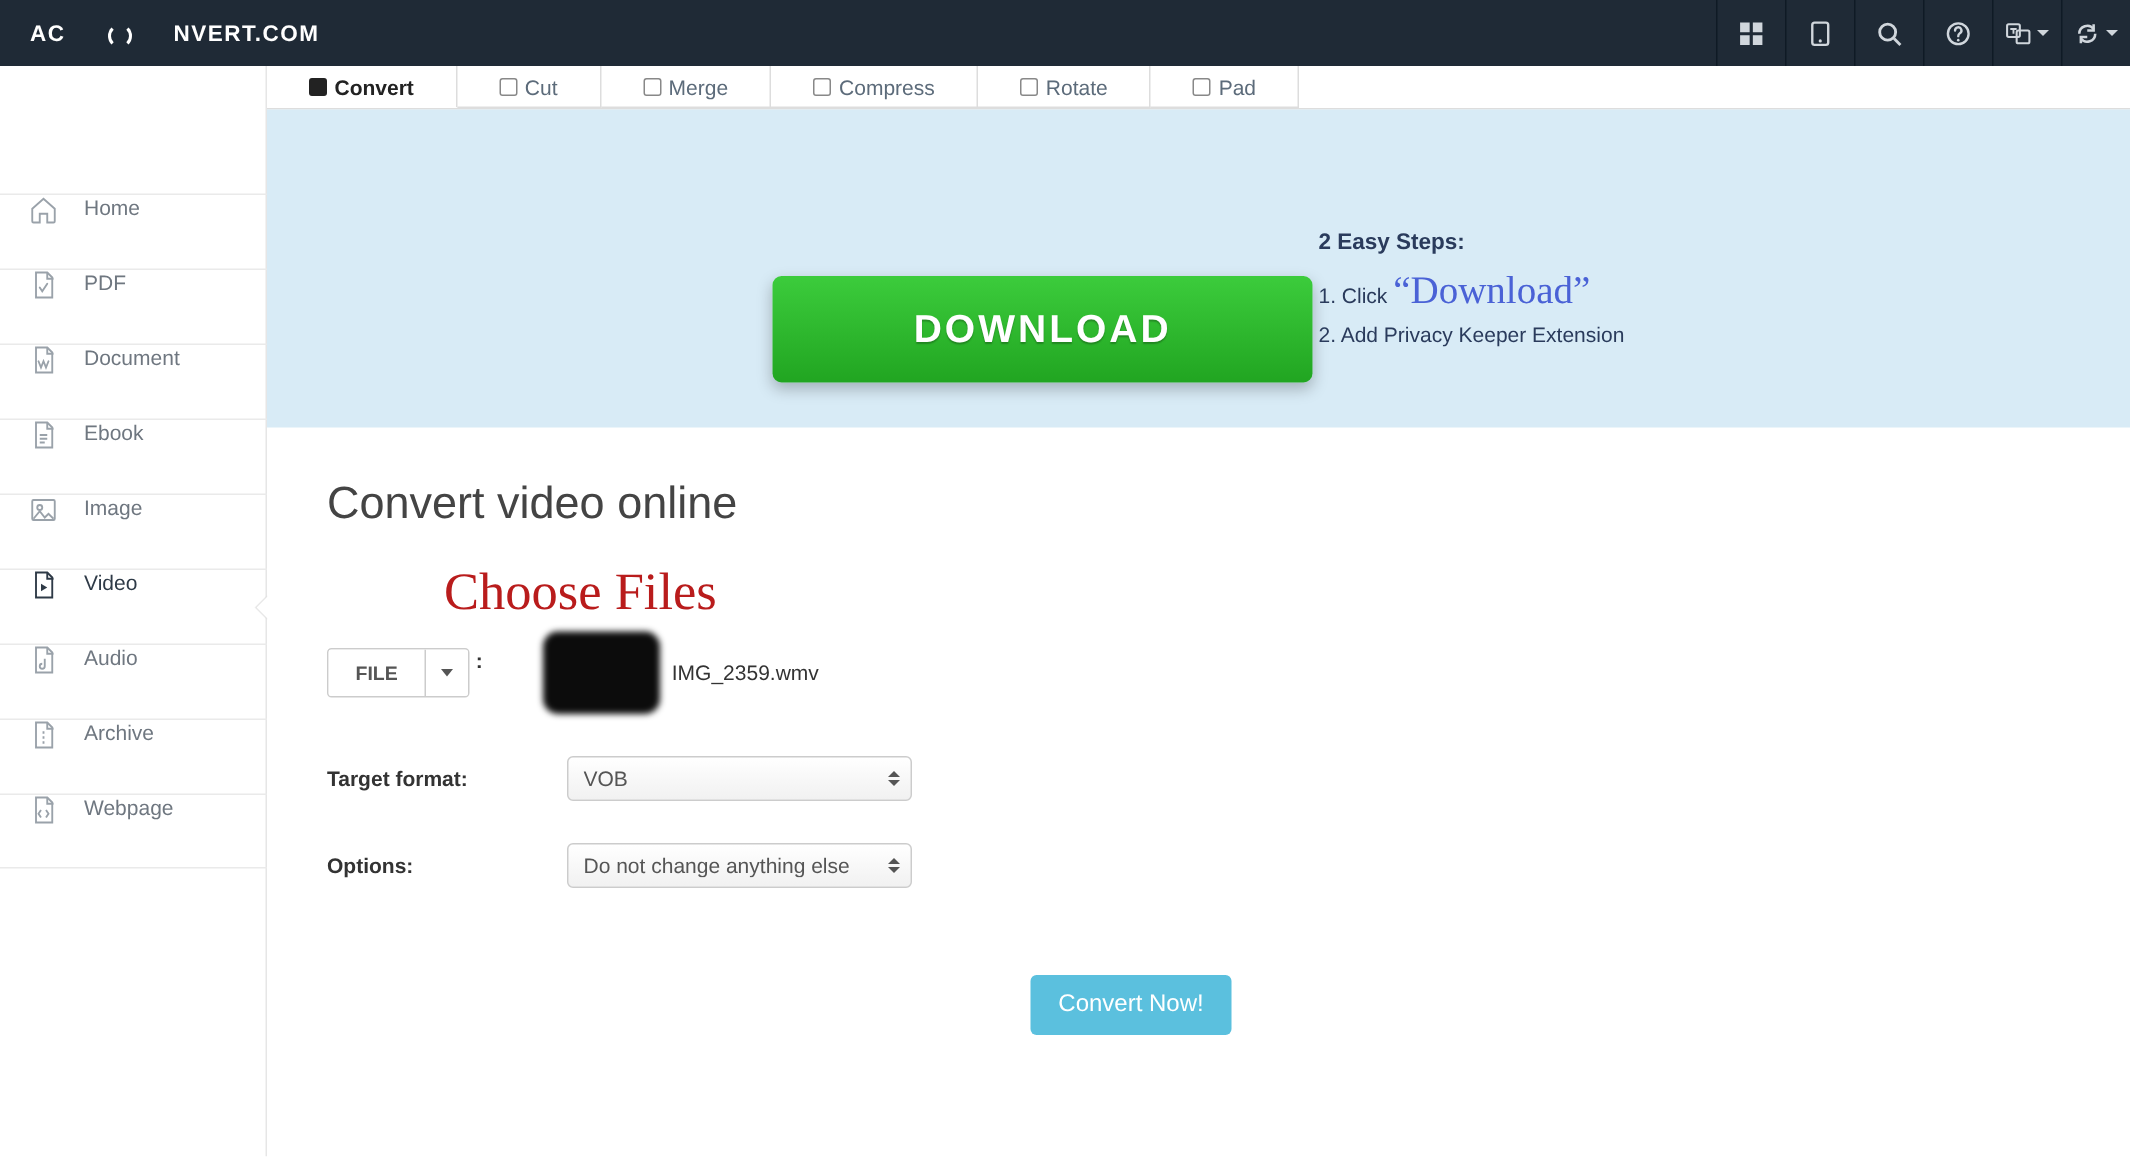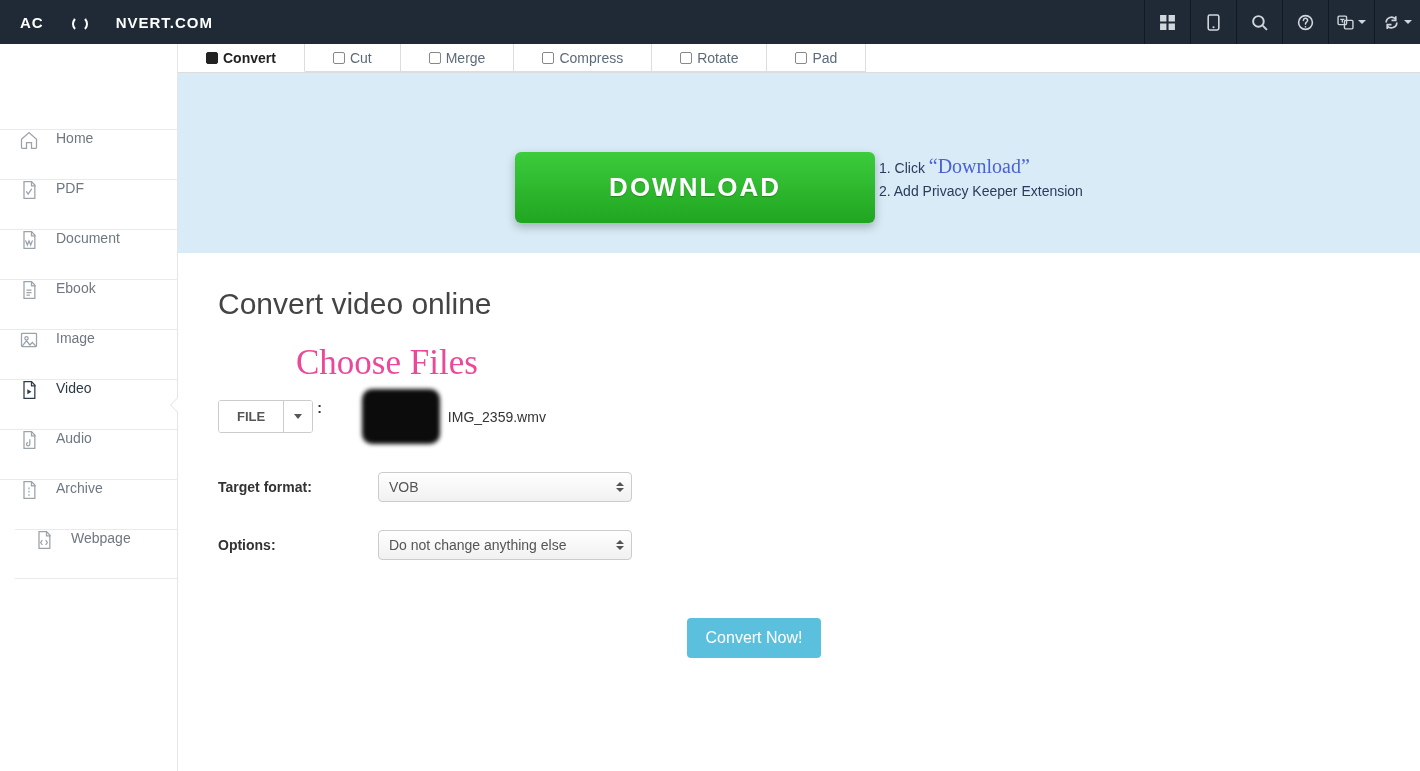--- a/index.html
+++ b/index.html
@@ -65,21 +65,21 @@
 .side-item {
   display: flex;
   align-items: flex-start;
   padding: 0 18px;
   height: 50px;
   border-top: 1px solid #eaeaea;
   color: #6f7780;
   cursor: pointer;
   position: relative;
 }
-.side-item:last-child { border-bottom: 1px solid #eaeaea; margin-left: 15px; }
+.side-item:last-child { border-bottom: 1px solid #eaeaea; }
 .side-item.active {
   color: #2e3a47;
 }
 .side-item.active::after {
   content: "";
   position: absolute;
   right: -1px;
   top: 50%;
   margin-top: -8px;
   width: 0; height: 0;
@@ -159,28 +159,28 @@
 }
 .ad-steps {
   margin-top: 42px;
   display: inline-block;
   text-align: left;
   color: #2a3b5c;
   font-size: 14px;
   line-height: 1.5;
 }
 .ad-steps .head { font-size: 15px; font-weight: bold; }
-.ad-steps .dlword { color: #4a62d6; font-size: 20px; font-family: Georgia, serif; }
+.ad-steps .dlword { color: #4a62d6; font-size: 26px; font-family: Georgia, serif; }
 
 .content { padding: 34px 40px 40px; position: relative; }
 .page-title { font-size: 30px; font-weight: 400; color: #444; margin-bottom: 22px; }
 .choose-files {
   font-family: "Brush Script MT", cursive;
   font-size: 35px;
-  color: #ec4899;
+  color: #b91c1c;
   margin-left: 78px;
   margin-bottom: -8px;
 }
 .form-row {
   display: flex;
   align-items: center;
   padding: 14px 0;
 }
 .form-label {
   width: 160px;
@@ -220,21 +220,21 @@
 .blackblob {
   width: 78px; height: 55px;
   background: #0c0c0c;
   border-radius: 10px;
   filter: blur(2px);
 }
 .filename { color: #333; }
 
 .select-wrap {
   position: relative;
-  width: 254px;
+  width: 230px;
 }
 .select-wrap select {
   width: 100%;
   padding: 6px 28px 6px 10px;
   border: 1px solid #ccc;
   background: linear-gradient(#fff,#f1f1f1);
   border-radius: 4px;
   font-size: 14px;
   color: #555;
   appearance: none;
@@ -450,20 +450,21 @@
         </div>
       <div class="tab">
           <span class="cb"></span>
           <span>Pad</span>
         </div>
     </div>
 
     <div class="ad-banner">
       <button class="dl-big">DOWNLOAD</button>
       <div class="ad-steps">
+        <div class="head">2 Easy Steps:</div>
         <div><span>1. Click </span><span class="dlword">“Download”</span></div>
         <div>2. Add Privacy Keeper Extension</div>
       </div>
     </div>
 
     <div class="content">
       <h1 class="page-title">Convert video online</h1>
       <div class="choose-files">Choose Files</div>
 
       <div class="form-row">

